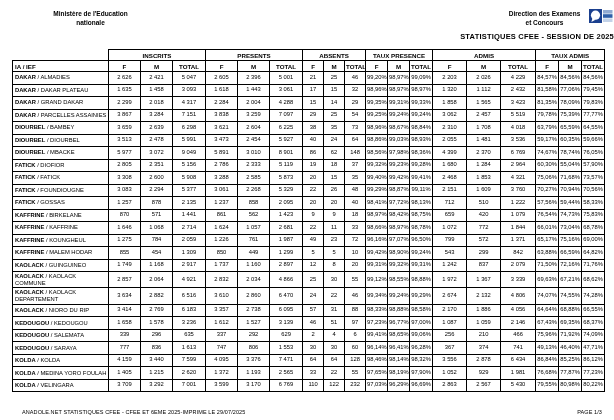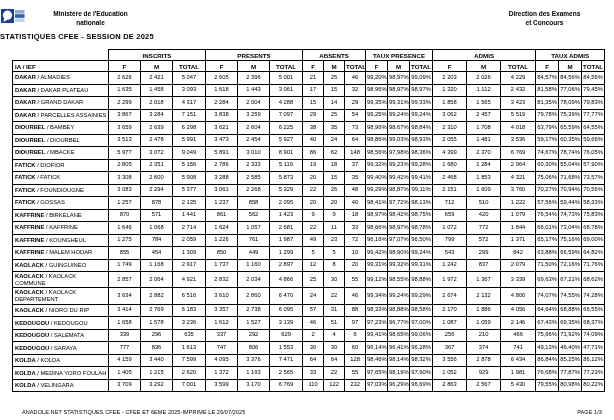--- a/index.html
+++ b/index.html
@@ -14,21 +14,21 @@
     overflow: hidden;
   }
   .hdr-left {
     position: absolute; top: 10px; left: 28px; width: 125px;
     text-align: center; font-size: 6.5px; font-weight: bold; line-height: 1.35;
   }
   .hdr-right {
     position: absolute; top: 10px; right: 12px; width: 115px;
     text-align: center; font-size: 6.5px; font-weight: bold; line-height: 1.35;
   }
-  .hdr-center { position: absolute; top: 7px; left: 0; right: 0; text-align: left; }
+  .hdr-center { position: absolute; top: 7px; left: 12px; right: 0; text-align: right; }
   .logo-wrap { display: inline-block; height: 20px; }
   .doc-title { font-size: 7.5px; font-weight: bold; margin-top: 3px; letter-spacing: 0.2px; }
 
   table.stats {
     position: absolute; top: 49px; left: 12px;
     width: 592px; border-collapse: collapse; table-layout: fixed;
   }
   table.stats th, table.stats td {
     border: 1px solid #000;
     text-align: center;

